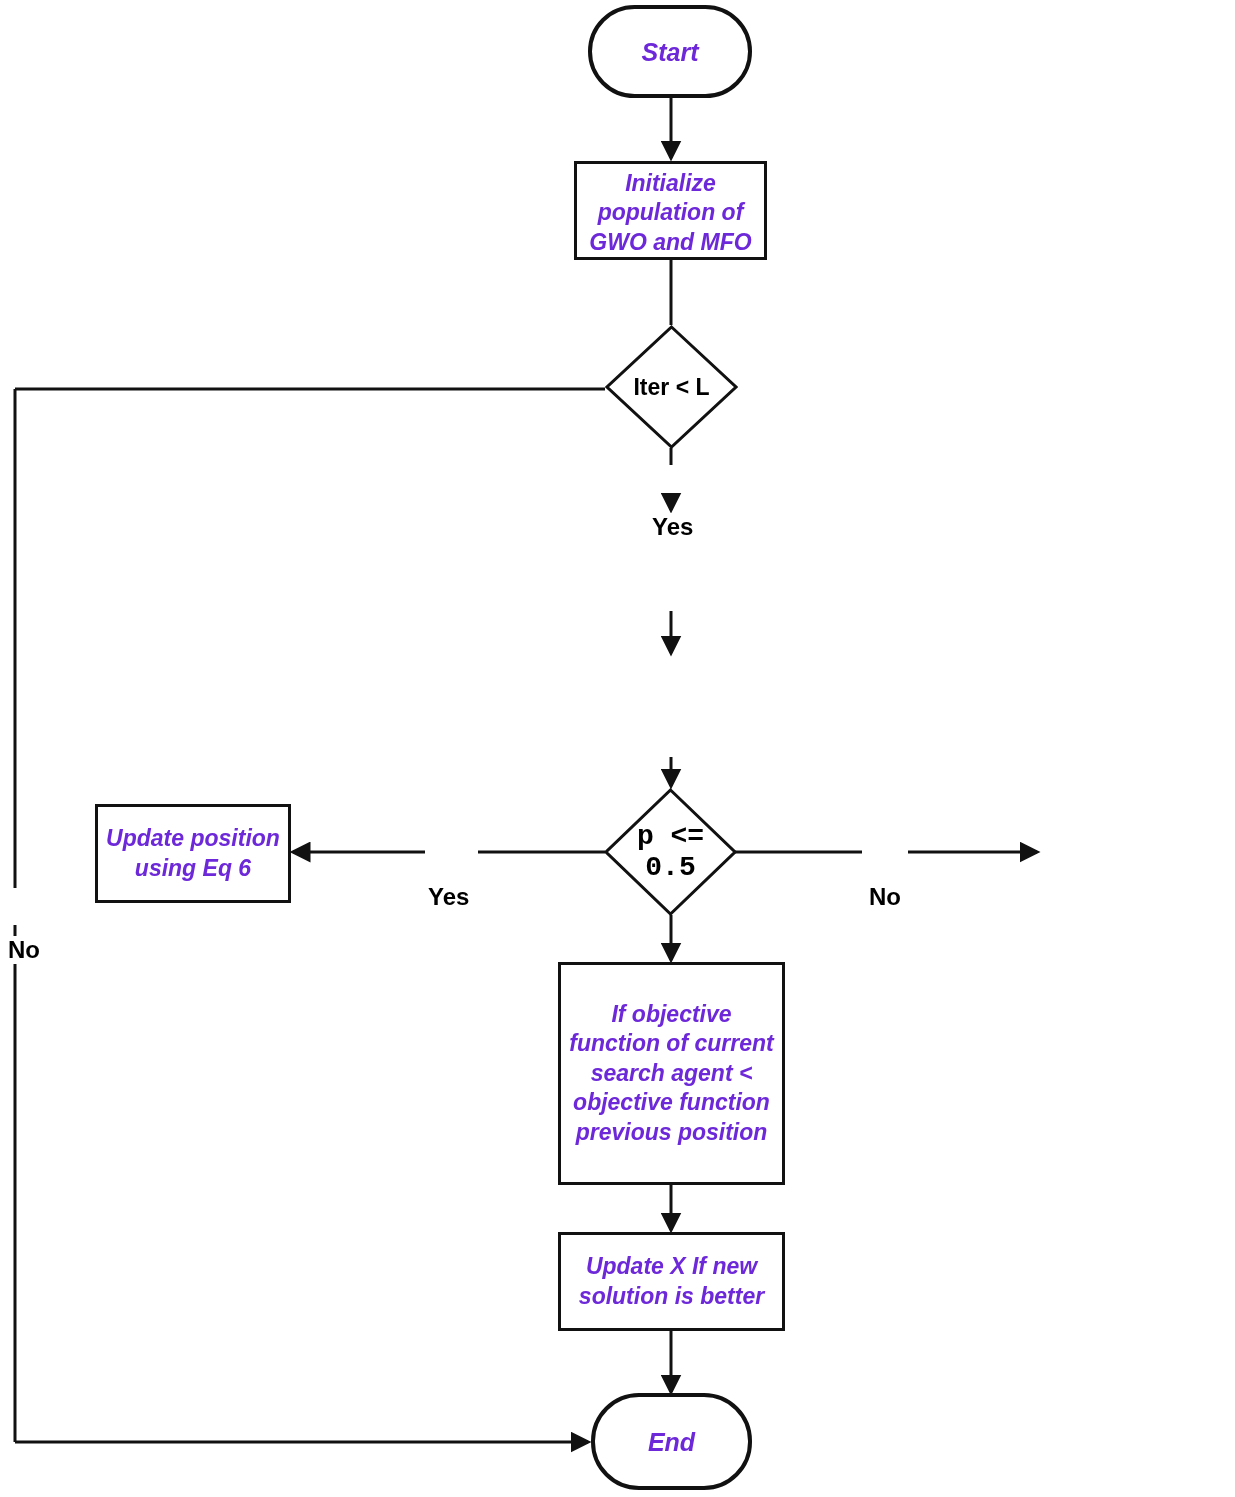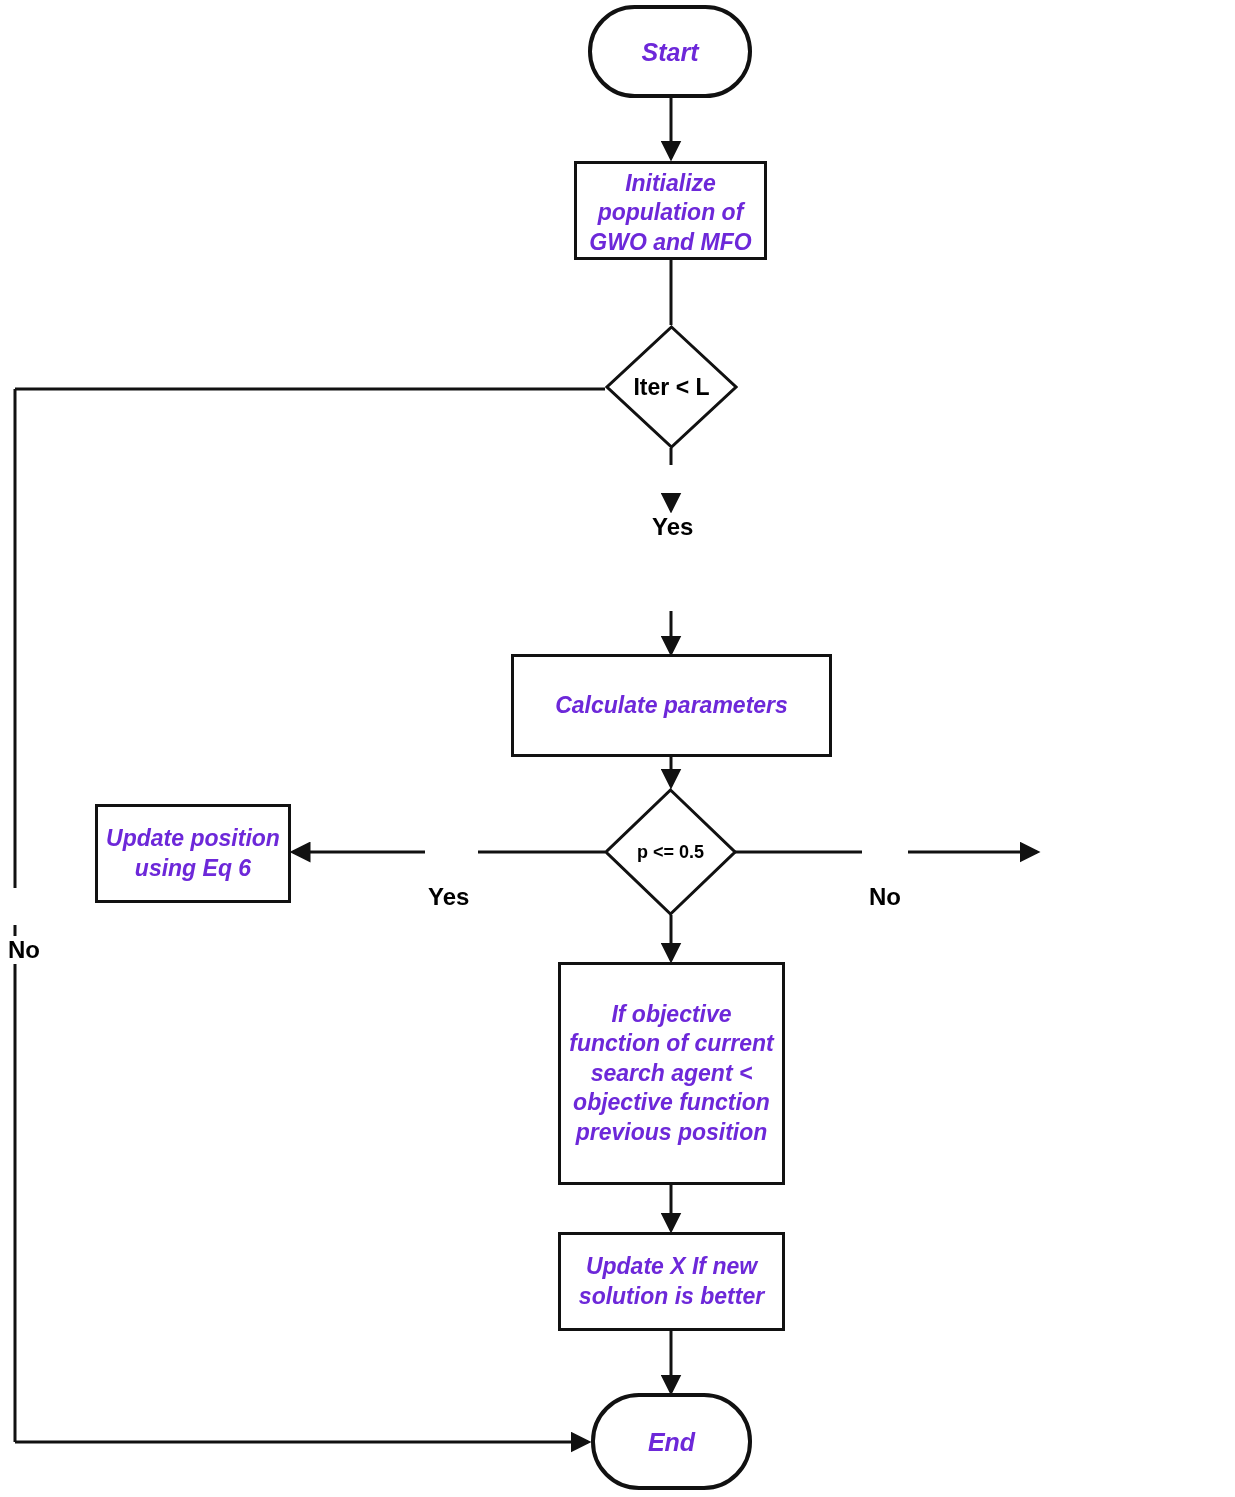--- a/index.html
+++ b/index.html
@@ -75,21 +75,21 @@
   }
   .edge-label {
     position: absolute;
     font-weight: bold;
     color: #000000;
     background: #ffffff;
     padding: 0 4px;
     z-index: 3;
     white-space: nowrap;
   }
-  .fs22 { font-size: 18px; }
+  .fs22 { font-size: 28px; font-family: Liberation Mono, monospace; }
   .fs23 { font-size: 23px; }
   .fs24 { font-size: 24px; margin-top: 45px; }
   .fs25 { font-size: 25px; }
 </style>
 </head>
 <body>
 
 <div id="canvas">
 
   <svg id="edges" viewBox="0 0 1235 1497" width="1235" height="1497" aria-hidden="true">
@@ -139,23 +139,20 @@
   </div>
 
   <div class="diamond-wrap" style="left:605px; top:325px; width:133px; height:124px;">
     <svg viewBox="0 0 133 124" width="133" height="124" aria-hidden="true">
       <polygon points="66.5,2 131,62 66.5,122 2,62" fill="#ffffff" stroke="#111111" stroke-width="3"></polygon>
     </svg>
     <div class="diamond-label fs23">Iter &lt; L</div>
   </div>
 
 
-  <div class="node proc fs23" style="left:511px; top:654px; width:321px; height:103px;">
-    <span>Calculate parameters</span>
-  </div>
 
   <div class="diamond-wrap" style="left:604px; top:788px; width:133px; height:128px;">
     <svg viewBox="0 0 133 128" width="133" height="128" aria-hidden="true">
       <polygon points="66.5,2 131,64 66.5,126 2,64" fill="#ffffff" stroke="#111111" stroke-width="3"></polygon>
     </svg>
     <div class="diamond-label fs22">p &lt;= 0.5</div>
   </div>
 
   <div class="node proc fs23" style="left:95px; top:804px; width:196px; height:99px;">
     <span>Update position using Eq 6</span>

